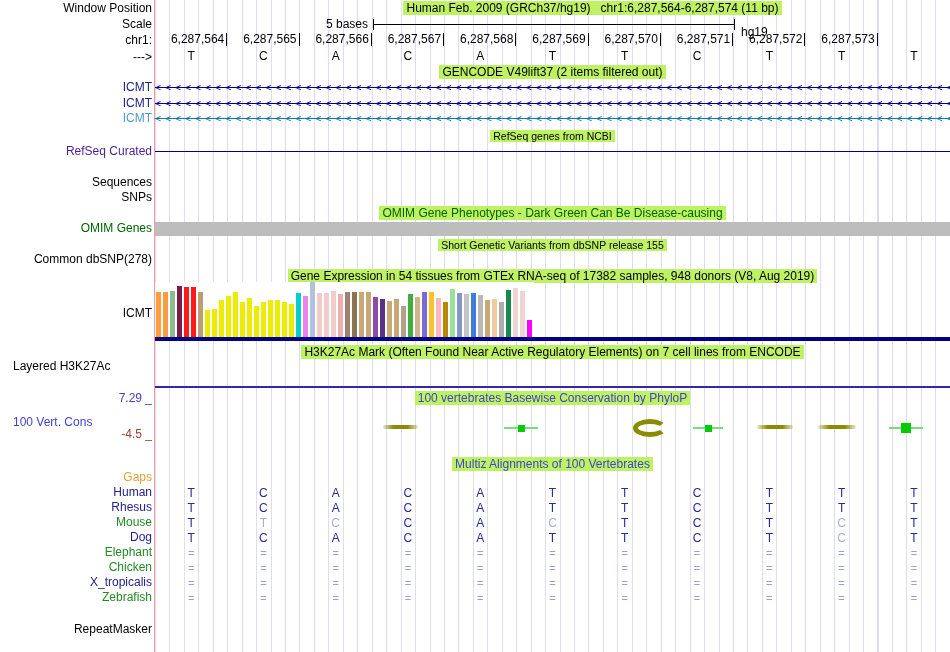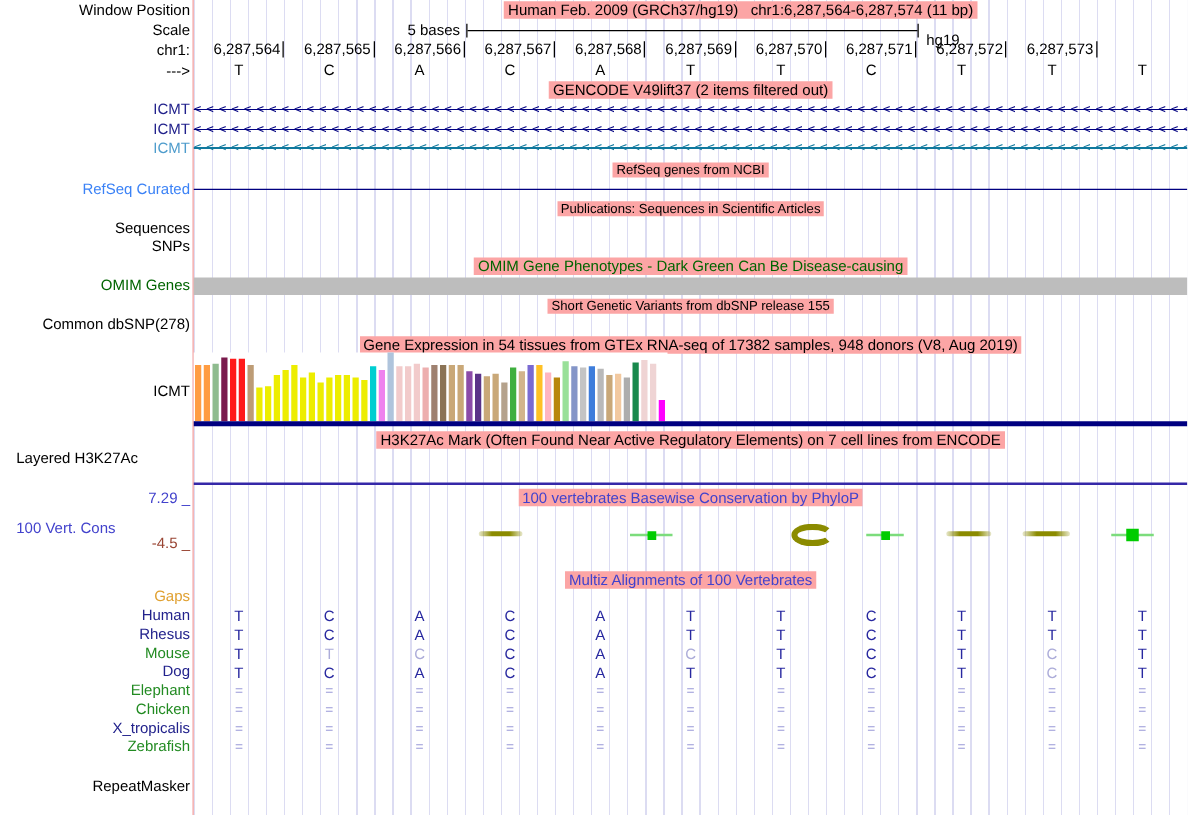--- a/index.html
+++ b/index.html
@@ -4,21 +4,21 @@
 <style>
   html,body{margin:0;padding:0;background:#fff}
   #stage{position:relative;width:950px;height:652px;background:#fff;overflow:hidden;
          font-family:"Liberation Sans",sans-serif;font-size:12px;color:#000}
   .grid{position:absolute;left:155px;top:0;width:795px;height:652px;
         background:repeating-linear-gradient(to right,#dcdcf2 0,#dcdcf2 1px,transparent 1px,transparent 14.45px)}
   .edge{position:absolute;left:154px;top:0;width:1px;height:652px;background:#f29d9d}
   .lbl{position:absolute;left:0;width:152px;text-align:right;white-space:nowrap;line-height:13px}
   .lbl-left{position:absolute;left:13px;white-space:nowrap;line-height:13px}
   .ctitle{position:absolute;left:155px;width:795px;text-align:center;white-space:nowrap;line-height:13px}
-  .ctitle>span{background:#fca5a5;padding:0 3px}
+  .ctitle>span{background:#bef264;padding:0 3px}
   .small{font-size:10.5px}
   .coord{position:absolute;top:33px;width:62px;height:13px;line-height:13px;text-align:right;
          padding-right:2px;border-right:1px solid #000;white-space:nowrap}
   .cell{position:absolute;width:24px;text-align:center;line-height:13px}
   .arrows{position:absolute;left:155px;width:795px;height:13px;line-height:13px;overflow:hidden;
           font-family:"DejaVu Sans Mono",monospace;font-size:10px;letter-spacing:4px;white-space:nowrap;
           background:linear-gradient(to bottom,transparent 6px,currentColor 6px,currentColor 7px,transparent 7px)}
   .hline{position:absolute;left:155px;width:795px}
   .gtex-panel{position:absolute;left:155px;top:282px;width:379px;height:55px;background:#fff;
               display:flex;align-items:flex-end;gap:2px;padding-left:1px;box-sizing:border-box}
@@ -61,24 +61,23 @@
       <div class="coord" style="left: 668.182px;">6,287,571</div>
       <div class="coord" style="left: 740.455px;">6,287,572</div>
       <div class="coord" style="left: 812.727px;">6,287,573</div>
     </div>
 
   <div class="lbl" style="top:51px">---&gt;</div>
 
   <div class="ctitle" style="top:66px"><span>GENCODE V49lift37 (2 items filtered out)</span></div>
 
   <div class="ctitle small" style="top:130px"><span>RefSeq genes from NCBI</span></div>
-  <div class="lbl" style="top: 145px; color: #3b82f6;">RefSeq Curated</div>
+  <div class="lbl" style="top: 145px; color: #4c1d95;">RefSeq Curated</div>
   <div class="hline" style="top: 151px; height: 1px; background: rgb(0, 0, 128);"></div>
 
-  <div class="ctitle small" style="top:161px"><span>Publications: Sequences in Scientific Articles</span></div>
   <div class="lbl" style="top:176px">Sequences</div>
   <div class="lbl" style="top:191px">SNPs</div>
 
   <div class="ctitle" style="top: 207px; color: rgb(0, 100, 0);"><span>OMIM Gene Phenotypes - Dark Green Can Be Disease-causing</span></div>
   <div class="hline" style="top: 222px; height: 14px; background: rgb(189, 189, 189);"></div>
   <div class="lbl" style="top: 222px; color: rgb(0, 100, 0);">OMIM Genes</div>
 
   <div class="ctitle small" style="top:239px"><span>Short Genetic Variants from dbSNP release 155</span></div>
   <div class="lbl" style="top:253px">Common dbSNP(278)</div>
 

